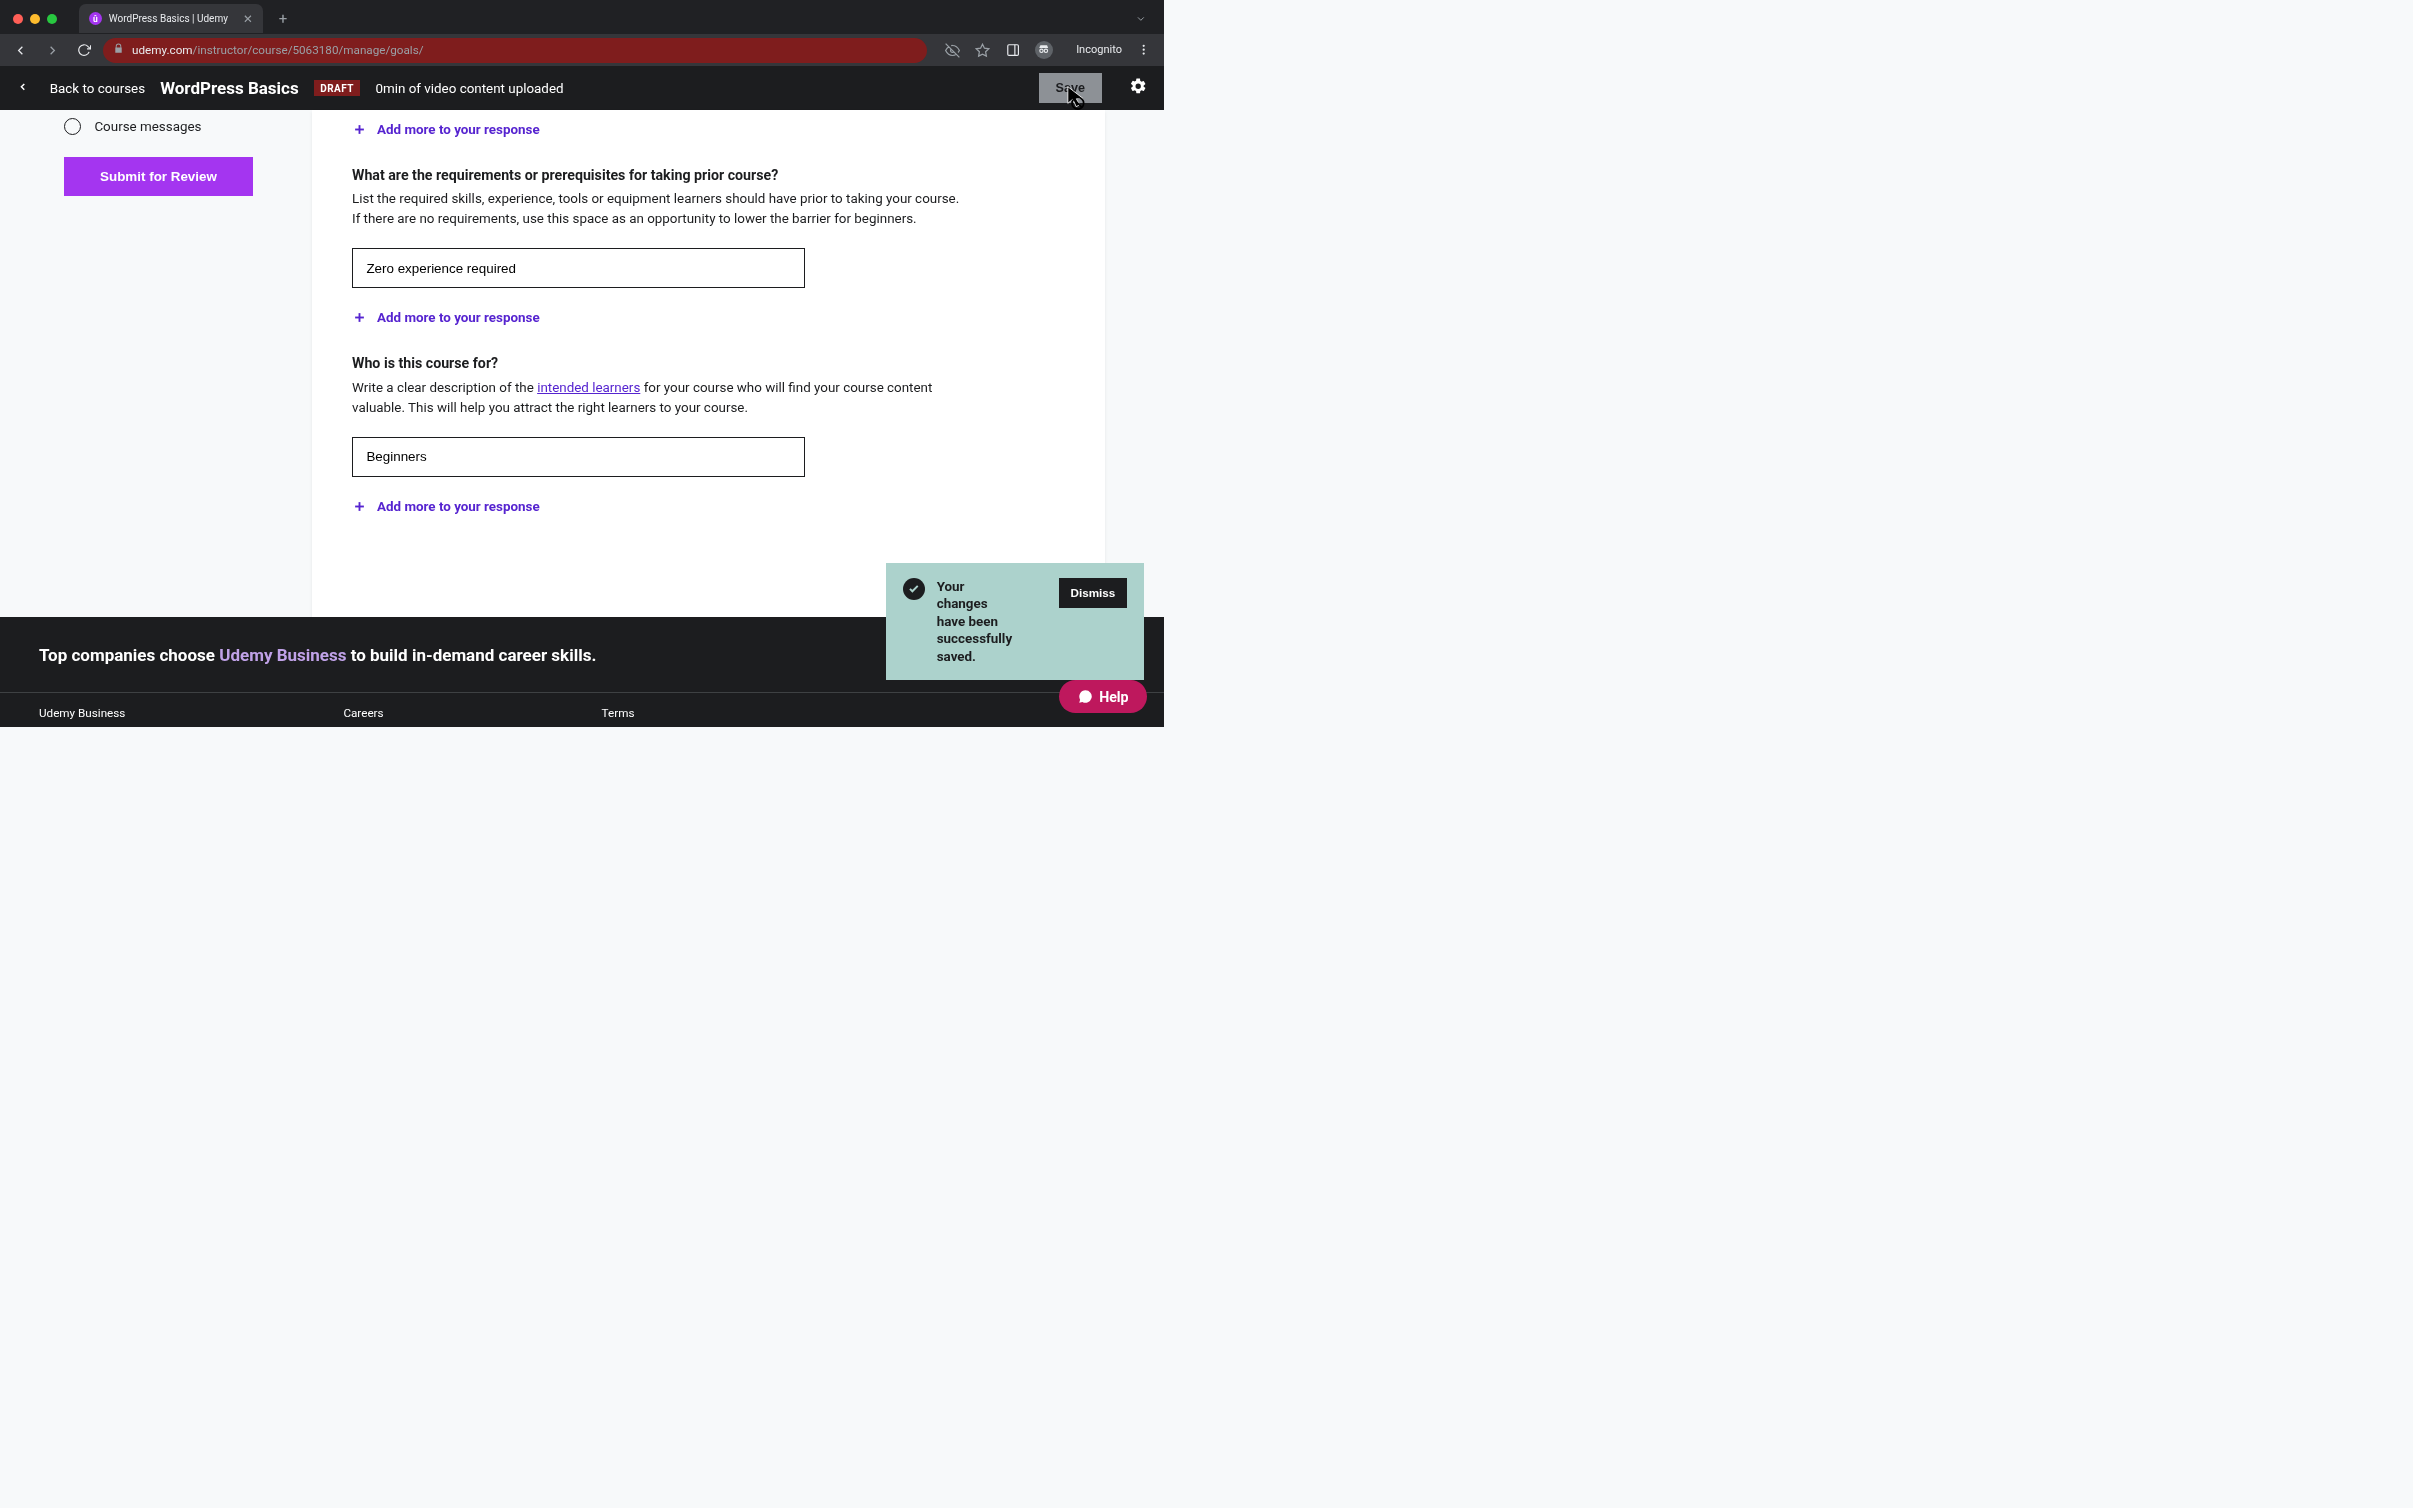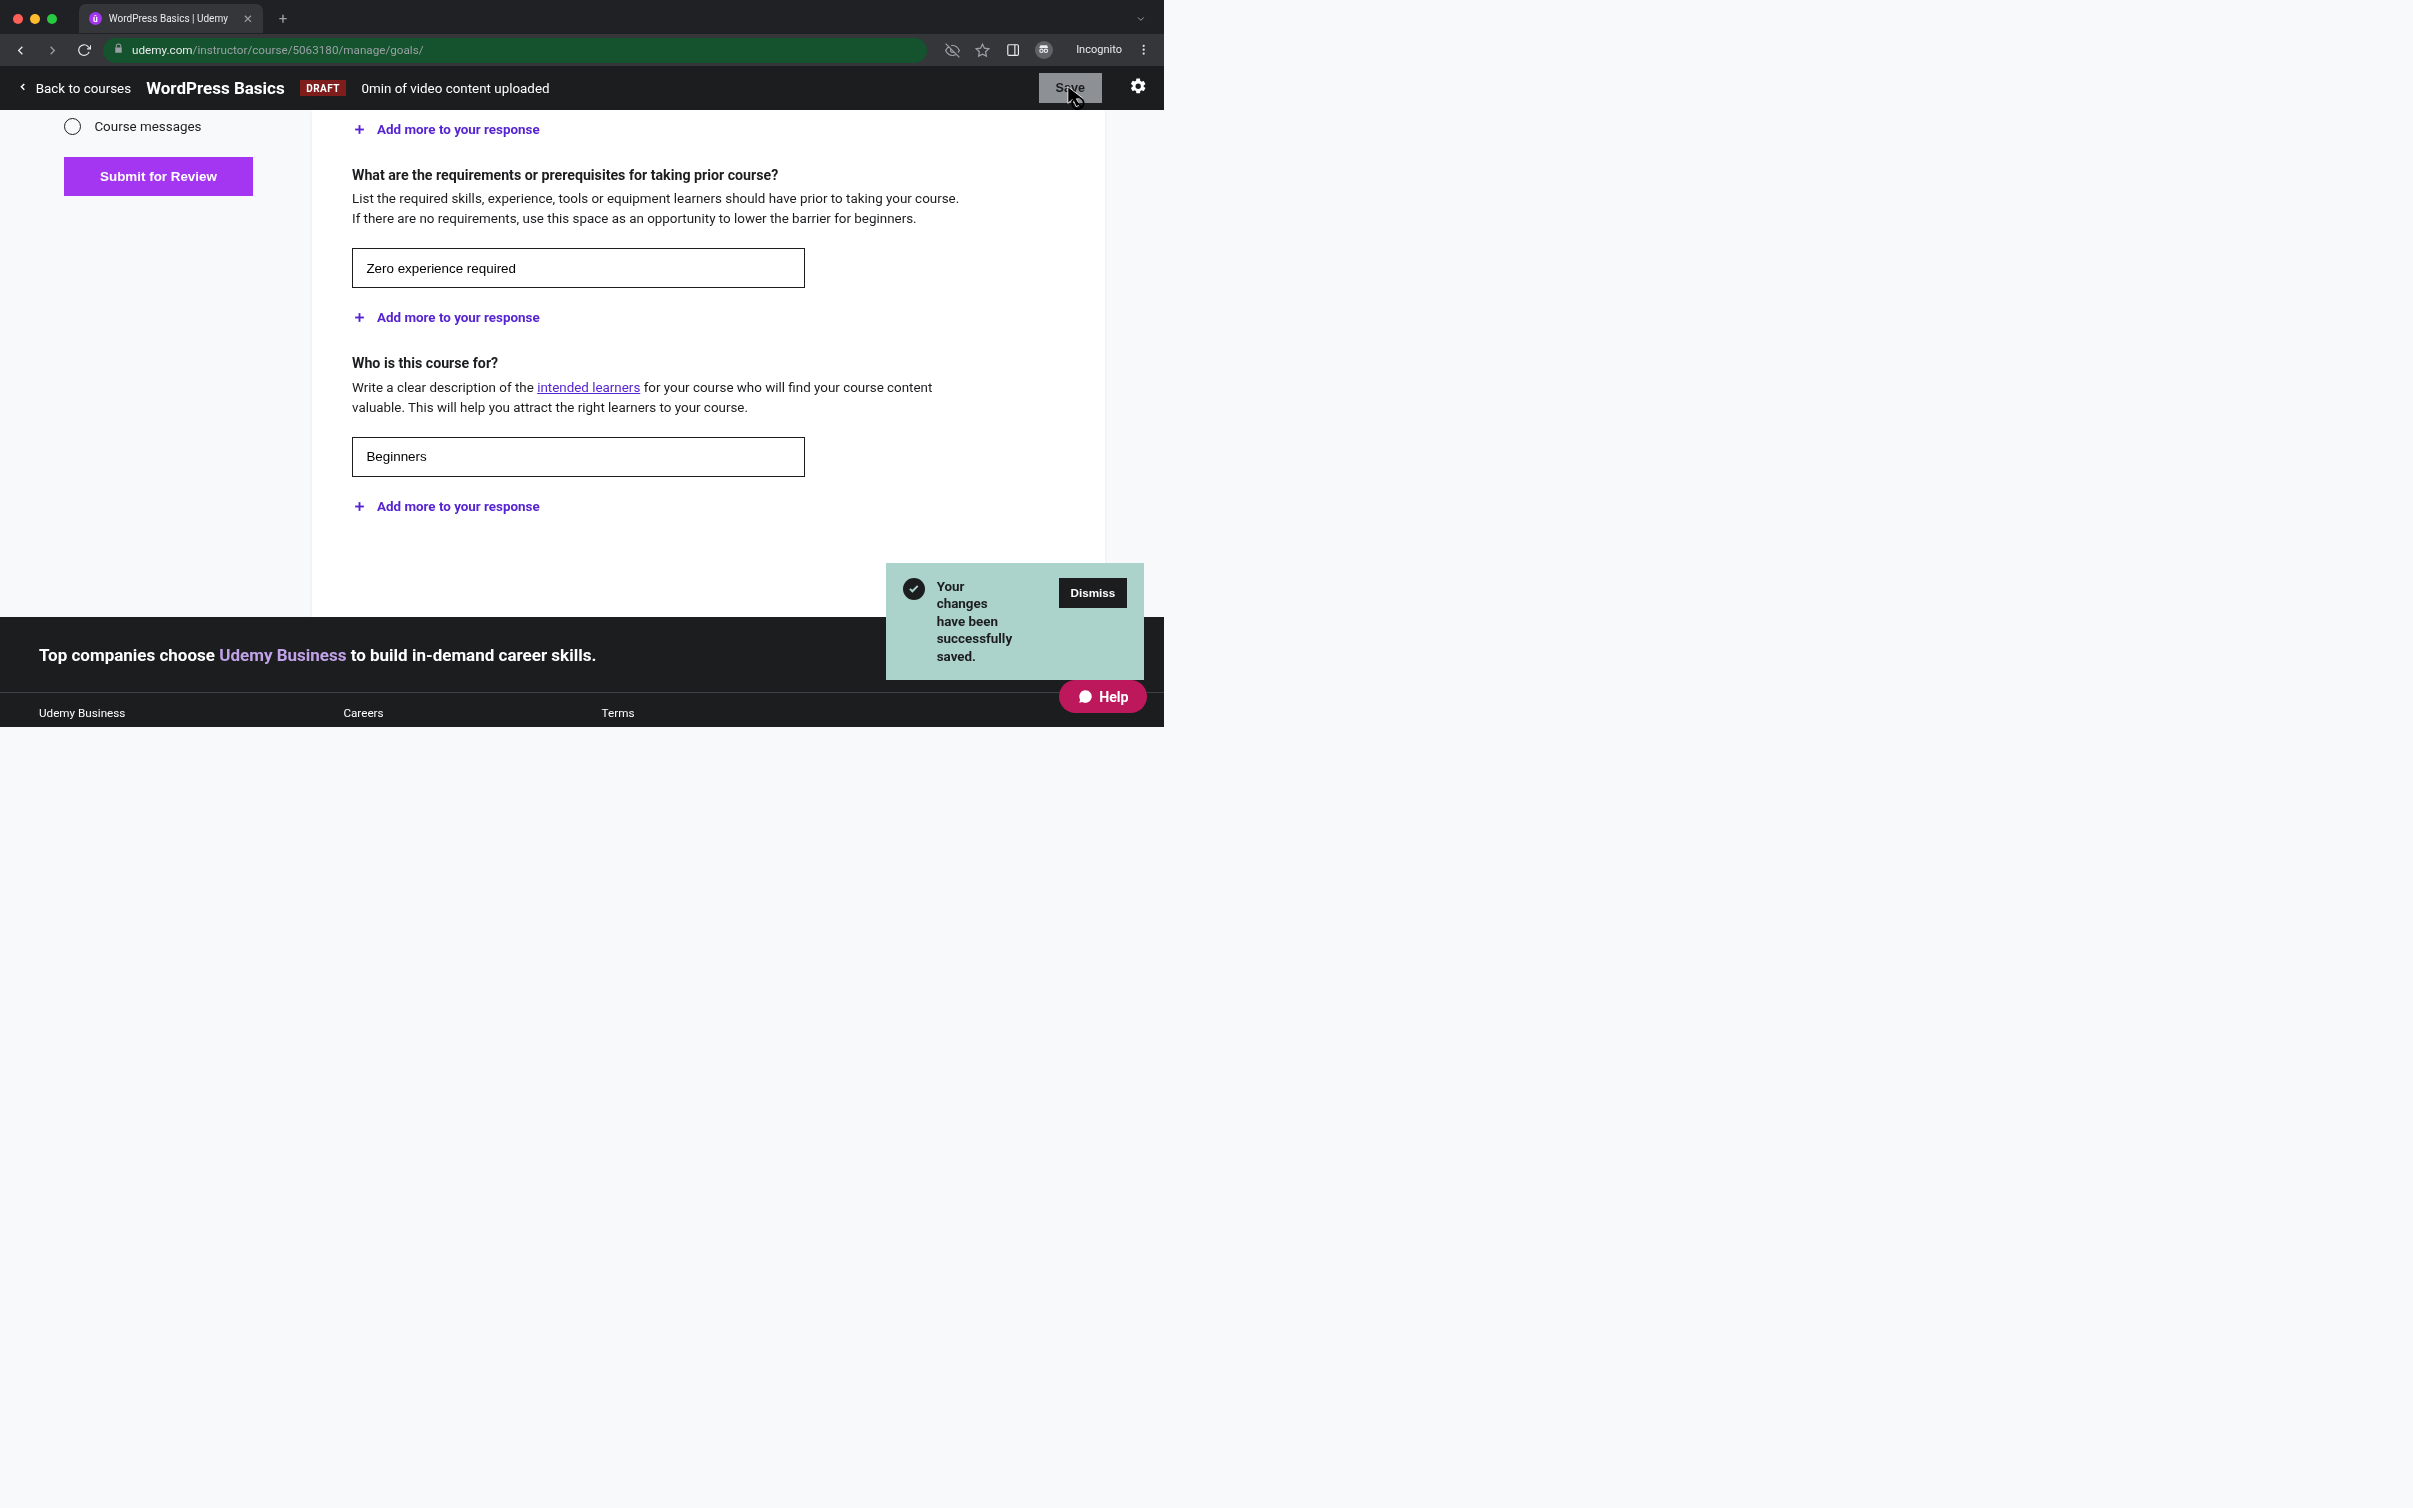--- a/index.html
+++ b/index.html
@@ -58,21 +58,21 @@
     gap: 5px;
   }
   .nav-btn {
     width: 27px; height: 27px; display: flex; align-items: center; justify-content: center;
     color: #9aa0a6; cursor: pointer; border-radius: 50%;
   }
   .nav-btn.enabled { color: #e8eaed; }
   .address-bar {
     flex: 1;
     height: 25px;
-    background: #14532d;
+    background: #7f1d1d;
     border-radius: 12.6px;
     display: flex;
     align-items: center;
     padding: 0 10px;
     color: #e8eaed;
     font-size: 11.7px;
     gap: 8.4px;
   }
   .lock-icon { color: #9aa0a6; }
   .url-dim { color: #9aa0a6; }
@@ -94,21 +94,21 @@
   
   .app-header {
     height: 44px;
     background: #1c1d1f;
     display: flex;
     align-items: center;
     padding: 0 17px;
     color: #fff;
     gap: 15px;
   }
-  .back-link { display: flex; align-items: center; gap: 7px; cursor: pointer; font-size: 13.4px; justify-content: space-between; }
+  .back-link { display: flex; align-items: center; gap: 21px; cursor: pointer; font-size: 13.4px; justify-content: space-between; }
   .back-chevron { font-size: 15px; }
   .course-name { font-weight: 700; font-size: 17px; }
   .draft-badge {
     background: #7f1d1d; color: #fff; font-size: 10px; font-weight: 700;
     padding: 2.5px 6.7px; letter-spacing: 0.4px;
   }
   .upload-status { font-size: 13.4px; }
   .header-spacer { flex: 1; }
   .save-btn {
     background: #8d9196; color: #1c1d1f; font-weight: 700; font-size: 12.6px;

